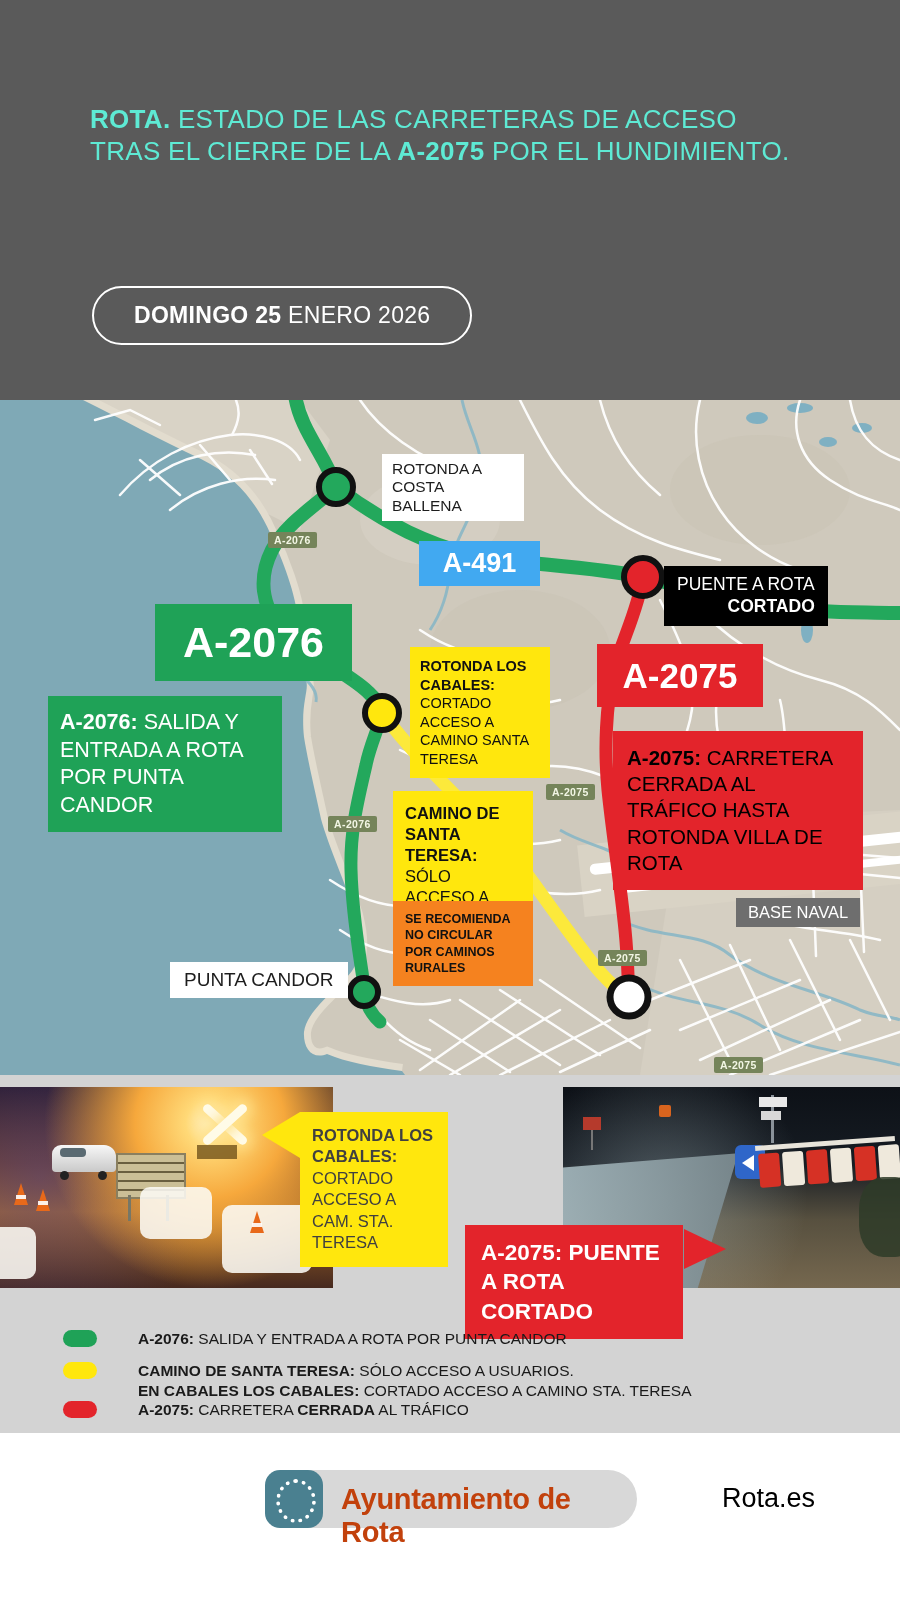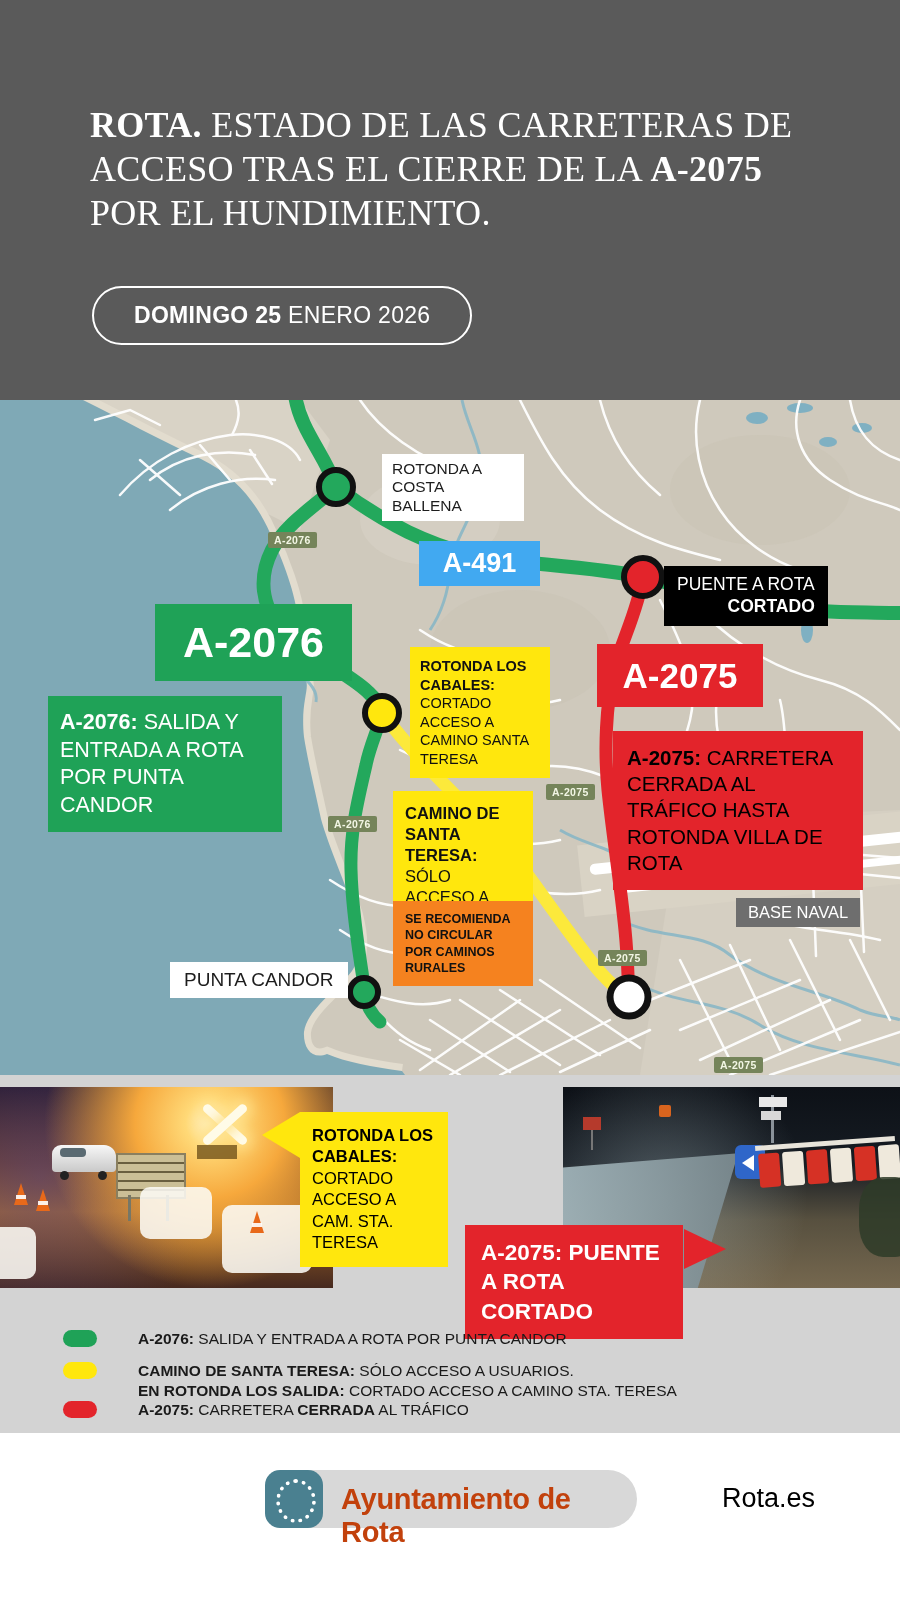--- a/index.html
+++ b/index.html
@@ -1,22 +1,22 @@
 <!DOCTYPE html>
 <html><head>
 <meta charset="utf-8">
 <style>
   html,body{margin:0;padding:0;background:#ffffff;}
   #canvas{position:relative;width:900px;height:1600px;overflow:hidden;
           font-family:"Liberation Sans","DejaVu Sans",sans-serif;background:#ffffff;}
 
   
   .header{position:absolute;left:0;top:0;width:900px;height:400px;background:#5A5A5A;}
-  .title{position:absolute;left:90px;top:104px;width:720px;color:#ffffff;font-size:36px;
-         line-height:1.22;font-weight:400;letter-spacing:.3px;font-family:Liberation Serif, serif;}
+  .title{position:absolute;left:90px;top:104px;width:720px;color:#5eead4;font-size:26px;
+         line-height:1.22;font-weight:400;letter-spacing:.3px;}
   .title b{font-weight:700;}
   .date-pill{position:absolute;left:92px;top:286px;display:inline-block;border:2.5px solid #fff;
              border-radius:32px;padding:14px 40px;color:#fff;font-size:23px;letter-spacing:.3px;}
   .date-pill b{font-weight:700;}
 
   
   .map{position:absolute;left:0;top:400px;width:900px;height:675px;background:#CFC9BC;overflow:hidden;}
   .map svg{position:absolute;left:0;top:0;}
 
   .map-label{position:absolute;background:#fff;color:#1d1d1d;padding:6px 10px;font-size:15.5px;
@@ -80,21 +80,21 @@
   .barrier .r{background:#d63125;} .barrier .w{background:#efe9dc;}
   .bluesign{position:absolute;width:30px;height:34px;background:#2f66c9;border-radius:6px;}
   .bluesign::after{content:"";position:absolute;left:7px;top:10px;width:0;height:0;
       border-top:8px solid transparent;border-bottom:8px solid transparent;border-right:12px solid #fff;}
 
   .arrow-left{position:absolute;width:0;height:0;border-top:23px solid transparent;
       border-bottom:23px solid transparent;border-right:38px solid #FFE70D;}
   .arrow-right{position:absolute;width:0;height:0;border-top:20px solid transparent;
       border-bottom:20px solid transparent;border-left:42px solid #E3242B;}
   .photo-callout-yellow{position:absolute;left:300px;top:1112px;width:124px;background:#FFE70D;
-      color:#000000;font-size:16.5px;line-height:1.3;padding:13px 12px;}
+      color:#404040;font-size:16.5px;line-height:1.3;padding:13px 12px;}
   .photo-callout-red{position:absolute;left:465px;top:1225px;width:186px;background:#E3242B;color:#fff;
       font-size:22.5px;line-height:1.3;font-weight:700;padding:13px 16px;}
 
   .legend-row{position:absolute;left:63px;display:flex;align-items:flex-start;}
   .legend-pill{width:34px;height:17px;border-radius:9px;margin-top:1px;flex:none;}
   .legend-text{margin-left:41px;font-size:15.5px;color:#1a1a1a;line-height:1.32;}
   .legend-text b{font-weight:700;}
 
   
   .footer{position:absolute;left:0;top:1433px;width:900px;height:167px;background:#fff;}
@@ -288,21 +288,21 @@
   <div class="arrow-right" style="left:684px;top:1229px;"></div>
 
   <div class="legend-row" style="top:1329px;">
     <div class="legend-pill" style="background: rgb(31, 162, 87);"></div>
     <div class="legend-text"><b>A-2076:</b><span> SALIDA Y ENTRADA A ROTA POR PUNTA CANDOR</span></div>
   </div>
   <div class="legend-row" style="top:1361px;">
     <div class="legend-pill" style="background: rgb(255, 231, 13);"></div>
     <div class="legend-text">
       <div><b>CAMINO DE SANTA TERESA:</b><span> SÓLO ACCESO A USUARIOS.</span></div>
-      <div><b>EN ROTONDA LOS SALIDA:</b><span> CORTADO ACCESO A CAMINO STA. TERESA</span></div>
+      <div><b>EN CABALES LOS CABALES:</b><span> CORTADO ACCESO A CAMINO STA. TERESA</span></div>
     </div>
   </div>
   <div class="legend-row" style="top:1400px;">
     <div class="legend-pill" style="background: rgb(227, 36, 43);"></div>
     <div class="legend-text"><b>A-2075:</b><span> CARRETERA </span><b>CERRADA</b><span> AL TRÁFICO</span></div>
   </div>
 
   <div class="footer">
     <div class="org-pill">
       <div class="org-logo">

